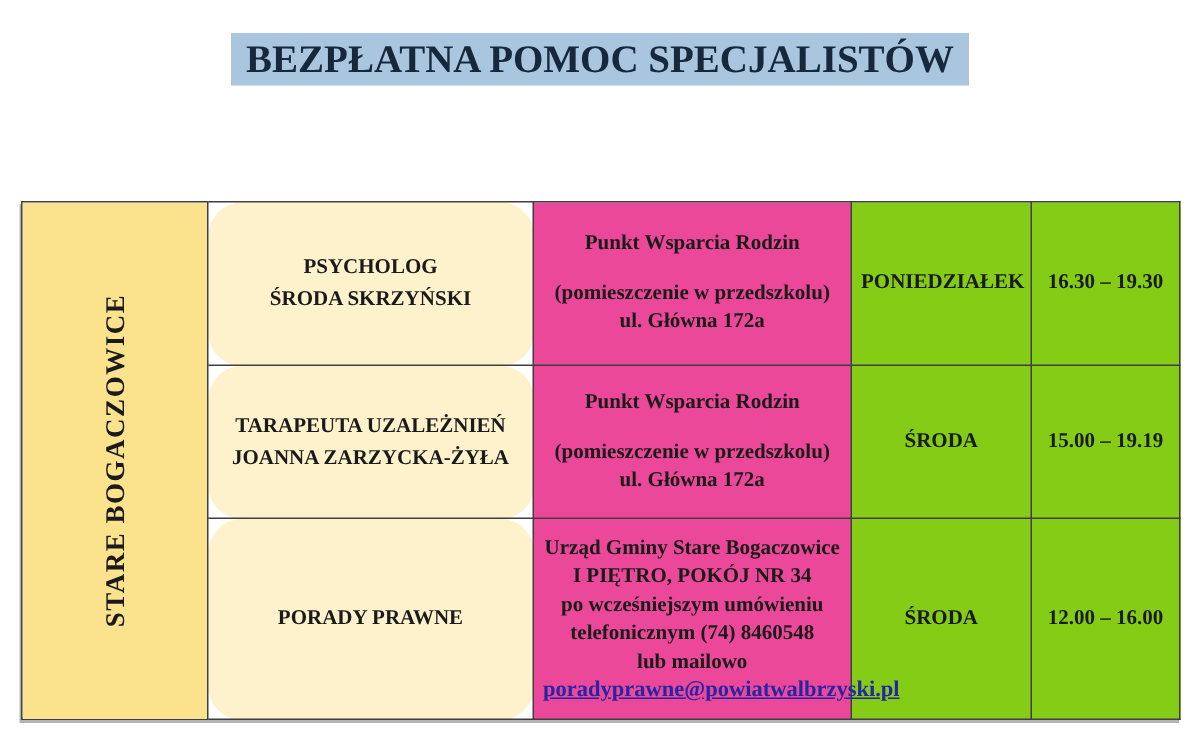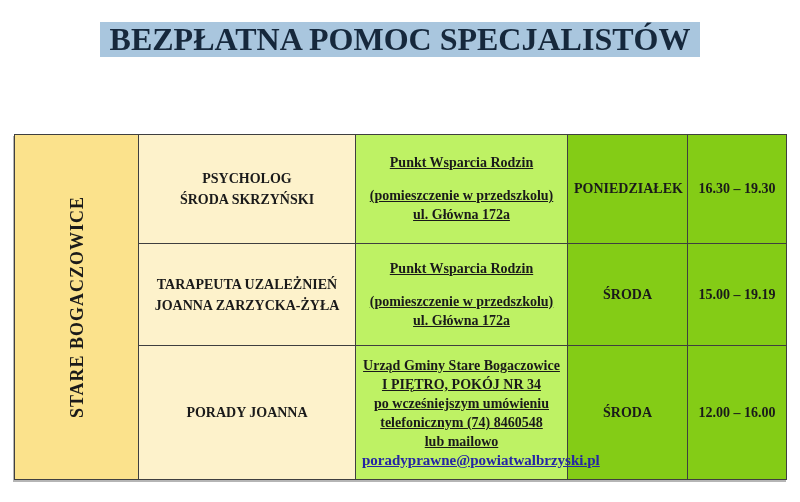--- a/index.html
+++ b/index.html
@@ -17,21 +17,21 @@
     top: 22px; left: 0; right: 0;
     text-align: center;
     line-height: 35px;
   }
   .title-line { display: block; }
   .hl {
     display: inline-block;
     background: #a9c6de;
     color: #16283c;
     font-weight: bold;
-    font-size: 32px;
+    font-size: 26px;
     padding: 0 10px;
     line-height: 35px;
     white-space: nowrap;
   }
 
   
   table.schedule {
     position: absolute;
     top: 134px; left: 14px;
     width: 772px;
@@ -65,24 +65,24 @@
   .vertical-label {
     position: absolute;
     top: 50%; left: 50%;
     transform: translate(-50%, -50%) rotate(-90deg);
     white-space: nowrap;
     font-size: 18px;
     font-weight: bold;
     letter-spacing: 1px;
     color: #1a1a1a;
   }
-  td.spec-cell { background: #fdf2cb; }
+  td.spec-cell { background: #fdf2cb; border-radius: 22px; }
   .spec-line { line-height: 21px; }
 
-  td.loc-cell { background: #bef264; text-decoration: underline; }
+  td.loc-cell { background: #ec4899; }
   .loc-p1 { line-height: 19px; margin-bottom: 14px; }
   .loc-line { line-height: 19px; }
   .loc-line3 { line-height: 20px; }
 
   td.day-cell, td.time-cell { background: #84cc16; }
 
   a.email-link {
     color: #2525a5;
     font-weight: bold;
     font-size: 15px;
@@ -134,21 +134,21 @@
       <td class="loc-cell">
         <div class="loc-p1">Punkt Wsparcia Rodzin</div>
         <div class="loc-line">(pomieszczenie w przedszkolu)</div>
         <div class="loc-line loc-line3">ul. Główna 172a</div>
       </td>
       <td class="day-cell">ŚRODA</td>
       <td class="time-cell">15.00 – 19.19</td>
     </tr>
     <tr class="r3">
       <td class="spec-cell">
-        <div class="spec-line">PORADY JOANNA</div>
+        <div class="spec-line">PORADY PRAWNE</div>
       </td>
       <td class="loc-cell">
         <div class="loc-line">Urząd Gminy Stare Bogaczowice</div>
         <div class="loc-line">I PIĘTRO, POKÓJ NR 34</div>
         <div class="loc-line">po wcześniejszym umówieniu</div>
         <div class="loc-line">telefonicznym (74) 8460548</div>
         <div class="loc-line">lub mailowo</div>
         <a class="email-link">poradyprawne@powiatwalbrzyski.pl</a>
       </td>
       <td class="day-cell">ŚRODA</td>

